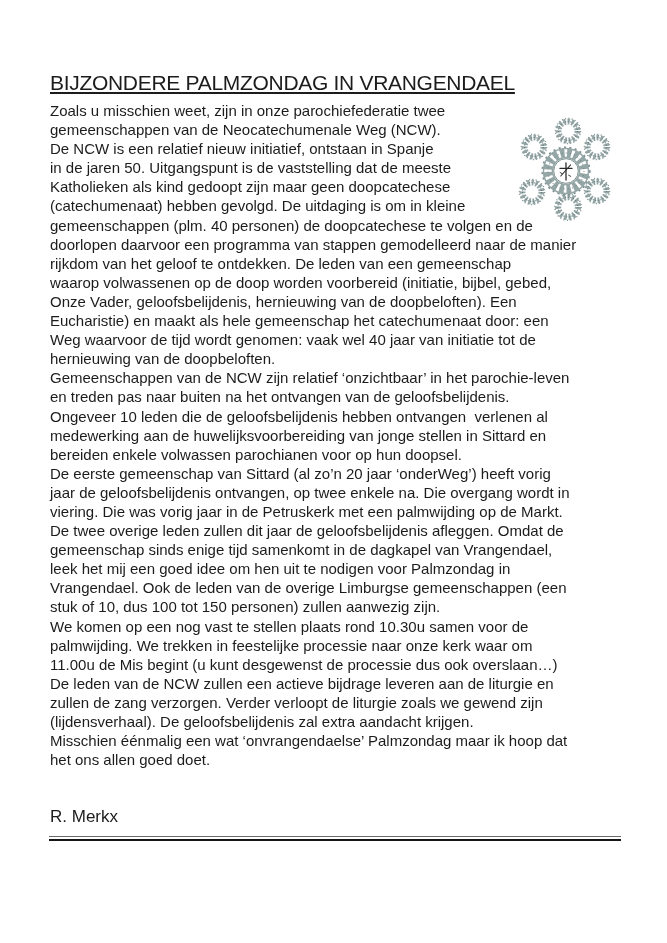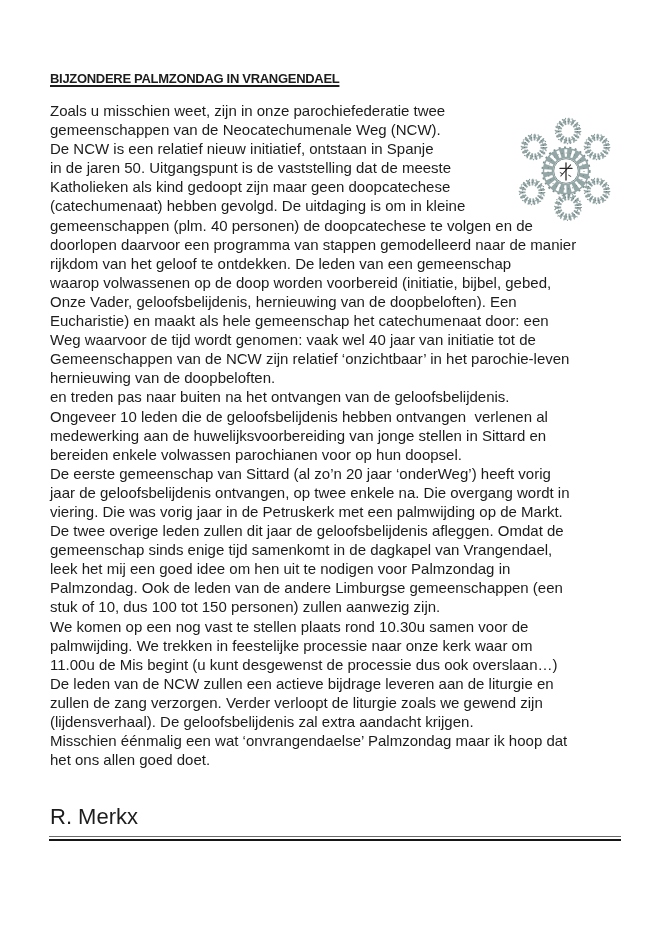--- a/index.html
+++ b/index.html
@@ -7,35 +7,35 @@
     width: 667px; height: 943px;
     background: #ffffff;
     font-family: "Liberation Sans", sans-serif;
     color: #1c1c1c;
     position: relative;
     overflow: hidden;
   }
   .page { position: absolute; inset: 0; background: #ffffff; }
   .doc-title {
     position: absolute; left: 50px; top: 71px;
-    font-size: 13px; font-weight: 700; letter-spacing: -0.3px;
+    font-size: 21px; font-weight: 400; letter-spacing: -0.3px;
     text-decoration: underline;
     text-decoration-thickness: 1.5px;
     text-underline-offset: 2px;
     white-space: pre;
   }
   .body-text { position: absolute; left: 50px; top: 101px; }
   .text-line {
     height: 19.1px; line-height: 19.1px;
     font-size: 15px; white-space: pre;
   }
   .signature {
     position: absolute; left: 50px; top: 807px;
     height: 19.1px; line-height: 19.1px;
-    font-size: 22px; white-space: pre;
+    font-size: 17px; white-space: pre;
   }
   .emblem {
     position: absolute; left: 505px; top: 105px;
     width: 110px; height: 120px;
   }
   .footer-rule {
     position: absolute; left: 49px; top: 836px;
     width: 572px; height: 2px;
     border-top: 1px solid #6b6b6b;
     border-bottom: 2.5px solid #161616;
@@ -88,33 +88,33 @@
       <div class="text-line">in de jaren 50. Uitgangspunt is de vaststelling dat de meeste</div>
       <div class="text-line">Katholieken als kind gedoopt zijn maar geen doopcatechese</div>
       <div class="text-line">(catechumenaat) hebben gevolgd. De uitdaging is om in kleine</div>
       <div class="text-line">gemeenschappen (plm. 40 personen) de doopcatechese te volgen en de</div>
       <div class="text-line">doorlopen daarvoor een programma van stappen gemodelleerd naar de manier</div>
       <div class="text-line">rijkdom van het geloof te ontdekken. De leden van een gemeenschap</div>
       <div class="text-line">waarop volwassenen op de doop worden voorbereid (initiatie, bijbel, gebed,</div>
       <div class="text-line">Onze Vader, geloofsbelijdenis, hernieuwing van de doopbeloften). Een</div>
       <div class="text-line">Eucharistie) en maakt als hele gemeenschap het catechumenaat door: een</div>
       <div class="text-line">Weg waarvoor de tijd wordt genomen: vaak wel 40 jaar van initiatie tot de</div>
+      <div class="text-line">hernieuwing van de doopbeloften.</div>
       <div class="text-line">Gemeenschappen van de NCW zijn relatief ‘onzichtbaar’ in het parochie-leven</div>
-      <div class="text-line">hernieuwing van de doopbeloften.</div>
       <div class="text-line">en treden pas naar buiten na het ontvangen van de geloofsbelijdenis.</div>
       <div class="text-line">Ongeveer 10 leden die de geloofsbelijdenis hebben ontvangen  verlenen al</div>
       <div class="text-line">medewerking aan de huwelijksvoorbereiding van jonge stellen in Sittard en</div>
       <div class="text-line">bereiden enkele volwassen parochianen voor op hun doopsel.</div>
       <div class="text-line">De eerste gemeenschap van Sittard (al zo’n 20 jaar ‘onderWeg’) heeft vorig</div>
       <div class="text-line">jaar de geloofsbelijdenis ontvangen, op twee enkele na. Die overgang wordt in</div>
       <div class="text-line">viering. Die was vorig jaar in de Petruskerk met een palmwijding op de Markt.</div>
       <div class="text-line">De twee overige leden zullen dit jaar de geloofsbelijdenis afleggen. Omdat de</div>
       <div class="text-line">gemeenschap sinds enige tijd samenkomt in de dagkapel van Vrangendael,</div>
       <div class="text-line">leek het mij een goed idee om hen uit te nodigen voor Palmzondag in</div>
-      <div class="text-line">Palmzondag. Ook de leden van de andere Limburgse gemeenschappen (een</div>
+      <div class="text-line">Vrangendael. Ook de leden van de overige Limburgse gemeenschappen (een</div>
       <div class="text-line">stuk of 10, dus 100 tot 150 personen) zullen aanwezig zijn.</div>
       <div class="text-line">We komen op een nog vast te stellen plaats rond 10.30u samen voor de</div>
       <div class="text-line">palmwijding. We trekken in feestelijke processie naar onze kerk waar om</div>
       <div class="text-line">11.00u de Mis begint (u kunt desgewenst de processie dus ook overslaan…)</div>
       <div class="text-line">De leden van de NCW zullen een actieve bijdrage leveren aan de liturgie en</div>
       <div class="text-line">zullen de zang verzorgen. Verder verloopt de liturgie zoals we gewend zijn</div>
       <div class="text-line">(lijdensverhaal). De geloofsbelijdenis zal extra aandacht krijgen.</div>
       <div class="text-line">Misschien éénmalig een wat ‘onvrangendaelse’ Palmzondag maar ik hoop dat</div>
       <div class="text-line">het ons allen goed doet.</div>
     </div>

